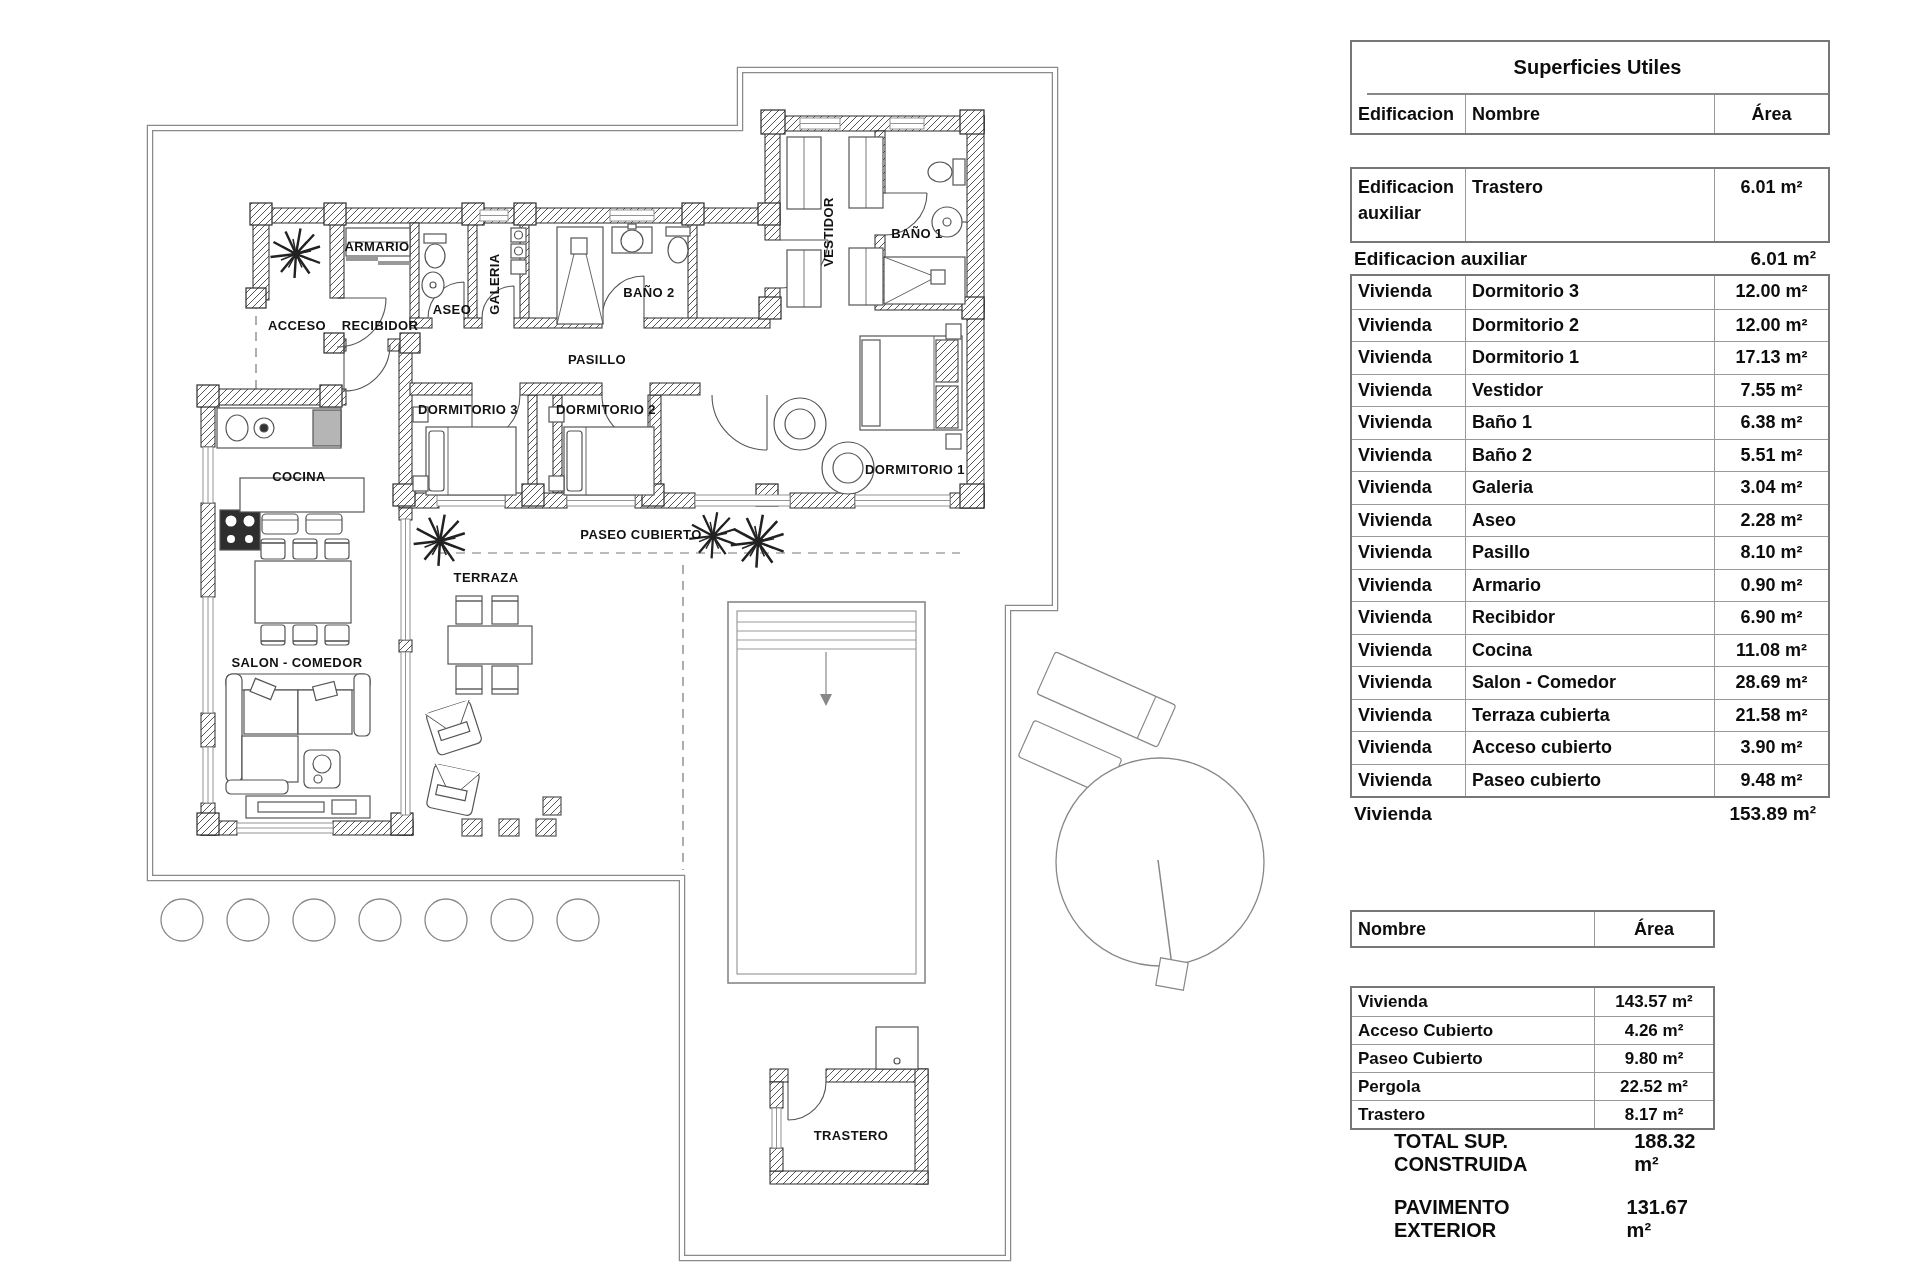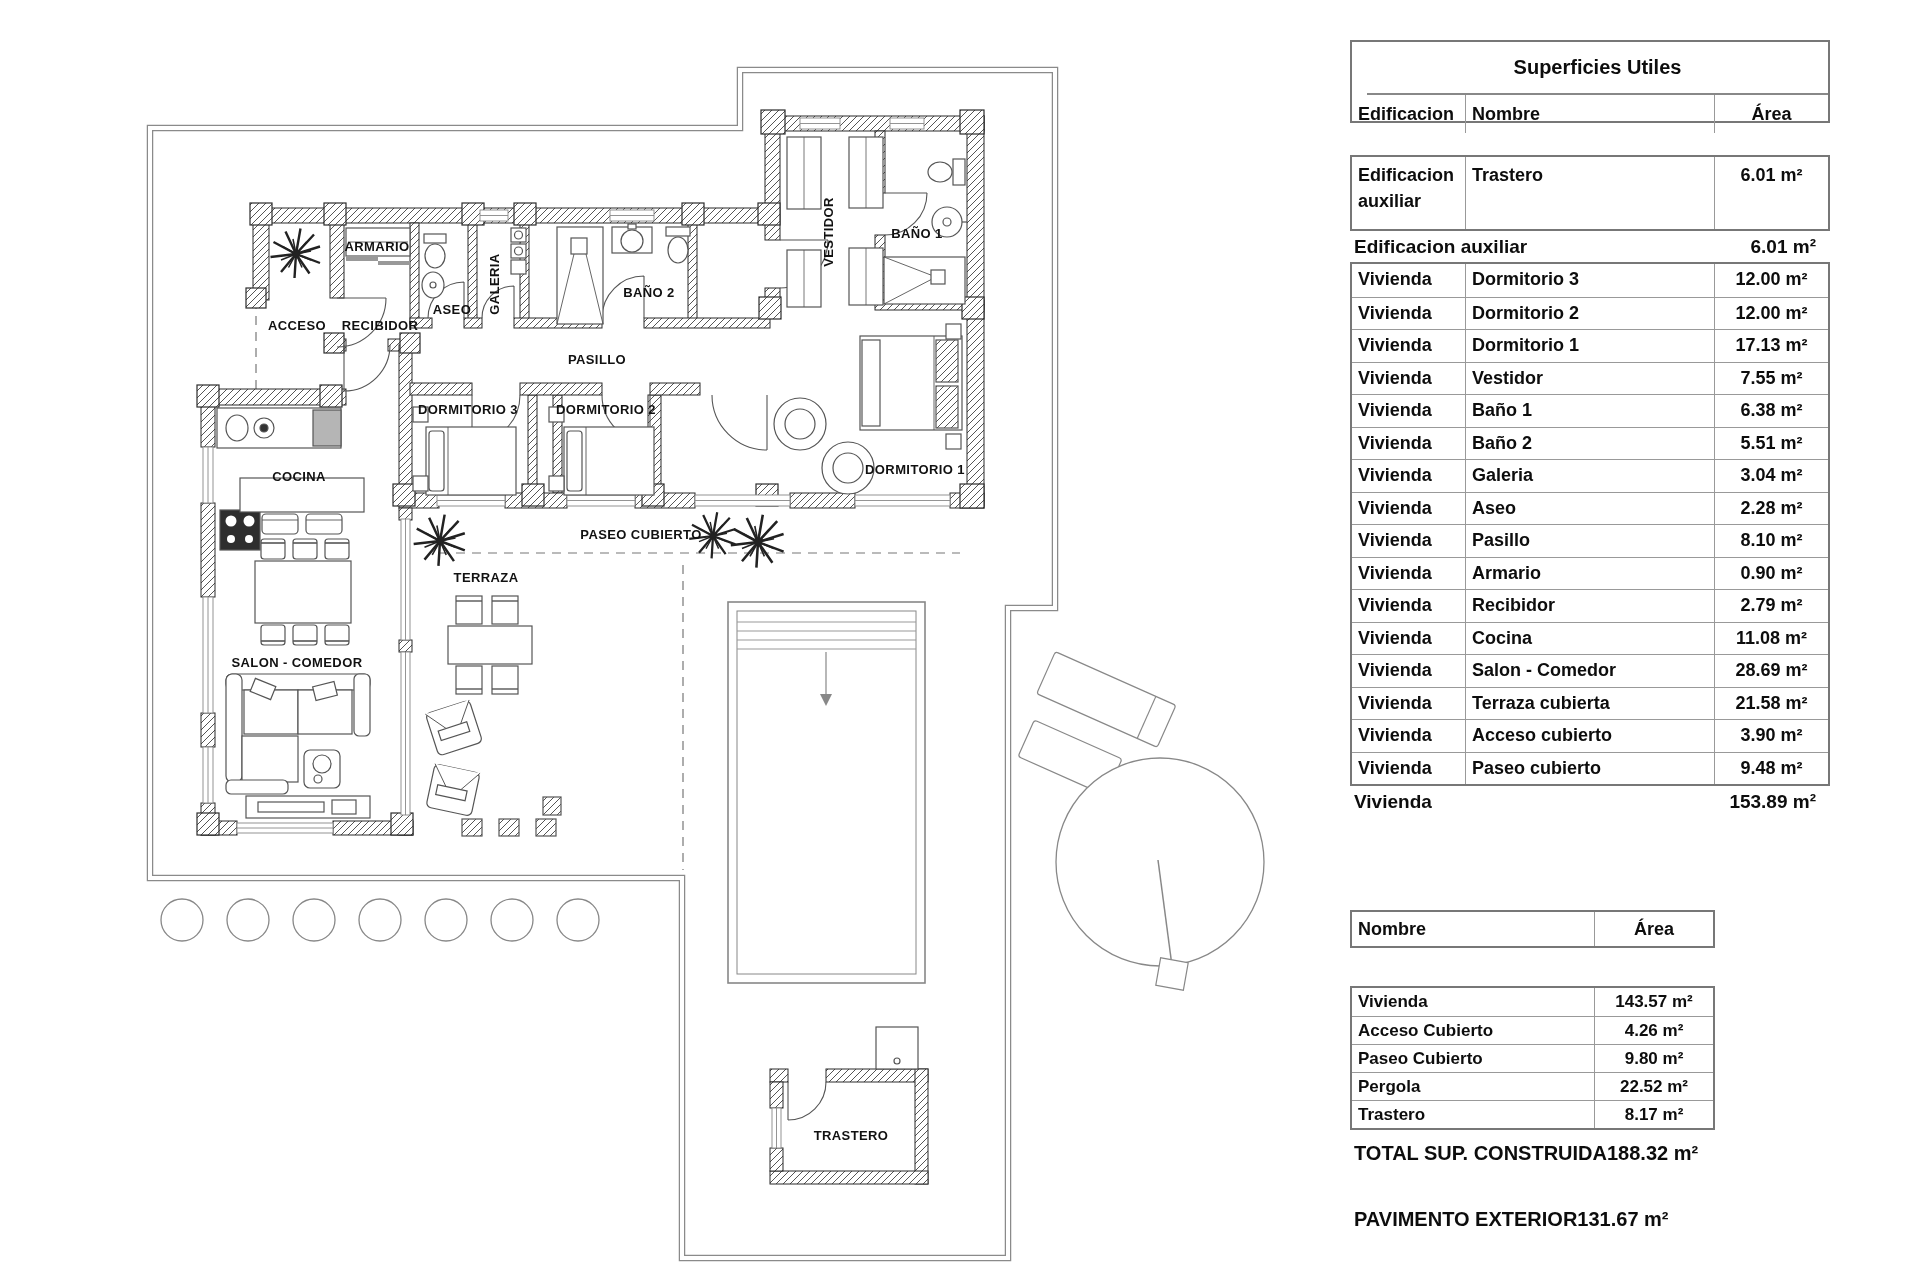--- a/index.html
+++ b/index.html
@@ -4,21 +4,21 @@
 <style>
   html,body{margin:0;padding:0;background:#fff;}
   body{width:1920px;height:1280px;position:relative;overflow:hidden;
        font-family:"Liberation Sans",sans-serif;color:#111;}
   #plan-svg{position:absolute;left:0;top:0;}
   .rlab{font-family:"Liberation Sans",sans-serif;font-weight:bold;font-size:13px;
         fill:#111;text-anchor:middle;letter-spacing:.4px;}
   .tblwrap{position:absolute;font-weight:bold;color:#0d0d0d;}
   .box{border:2px solid #777;background:#fff;}
   .title{height:51px;line-height:51px;text-align:center;font-size:20px;border-bottom:2px solid #888;margin-left:15px;}
-  .hdr3{display:grid;grid-template-columns:114px 249px 113px;height:26px;line-height:38px;font-size:18px;}
+  .hdr3{display:grid;grid-template-columns:114px 249px 113px;height:38px;line-height:38px;font-size:18px;}
   .hdr3 > div{border-right:1px solid #999;padding-left:6px;}
   .hdr3 > div:last-child{border-right:none;padding-left:0;text-align:center;}
   .hdr2{display:grid;grid-template-columns:243px 118px;height:34px;line-height:34px;font-size:18px;}
   .hdr2 > div{border-right:1px solid #999;padding-left:6px;}
   .hdr2 > div:last-child{border-right:none;padding-left:0;text-align:center;}
   .t1-first{display:grid;grid-template-columns:114px 249px 113px;height:72px;font-size:18px;}
   .t1-first > div{border-right:1px solid #999;padding:5px 0 0 6px;line-height:26px;}
   .t1-first > div:last-child{border-right:none;padding-left:0;text-align:center;}
   .t1-row{display:grid;grid-template-columns:114px 249px 113px;height:32.5px;}
   .t1-row > div{border-top:1px solid #999;border-right:1px solid #999;
@@ -26,22 +26,22 @@
   .t1-row > div:last-child{border-right:none;padding-left:0;text-align:center;}
   .t1-row:first-child > div{border-top:none;}
   .t2-row{display:grid;grid-template-columns:243px 118px;height:28px;}
   .t2-row > div{border-top:1px solid #999;border-right:1px solid #999;
                 line-height:27px;font-size:17px;padding-left:6px;}
   .t2-row > div:last-child{border-right:none;padding-left:0;text-align:center;}
   .t2-row:first-child > div{border-top:none;}
   .sum{display:flex;justify-content:space-between;align-items:center;
        height:31px;padding:0 14px 0 4px;font-size:19px;}
   .sum.tot{height:34px;font-size:20px;}
-  .inline-tot{display:flex;align-items:center;height:30px;
-              padding-left:4px;font-size:20px;margin-top:8px;}
+  .inline-tot{display:flex;align-items:center;gap:16px;height:30px;
+              padding-left:4px;font-size:20px;margin-top:8px;margin-left:40px;}
   .gap1{height:32px;}
   .gap2{height:38px;}
 </style>
 </head>
 <body>
 
 <svg id="plan-svg" width="1345" height="1280" viewBox="0 0 1345 1280">
   <defs>
     <pattern id="hx" width="7" height="7" patternUnits="userSpaceOnUse">
       <rect width="7" height="7" fill="#fff"></rect>
@@ -462,21 +462,21 @@
         <div>8.10 m²</div>
       </div>
       <div class="t1-row">
         <div>Vivienda</div>
         <div>Armario</div>
         <div>0.90 m²</div>
       </div>
       <div class="t1-row">
         <div>Vivienda</div>
         <div>Recibidor</div>
-        <div>2.79 m²</div>
+        <div>6.90 m²</div>
       </div>
       <div class="t1-row">
         <div>Vivienda</div>
         <div>Cocina</div>
         <div>11.08 m²</div>
       </div>
       <div class="t1-row">
         <div>Vivienda</div>
         <div>Salon - Comedor</div>
         <div>28.69 m²</div>

